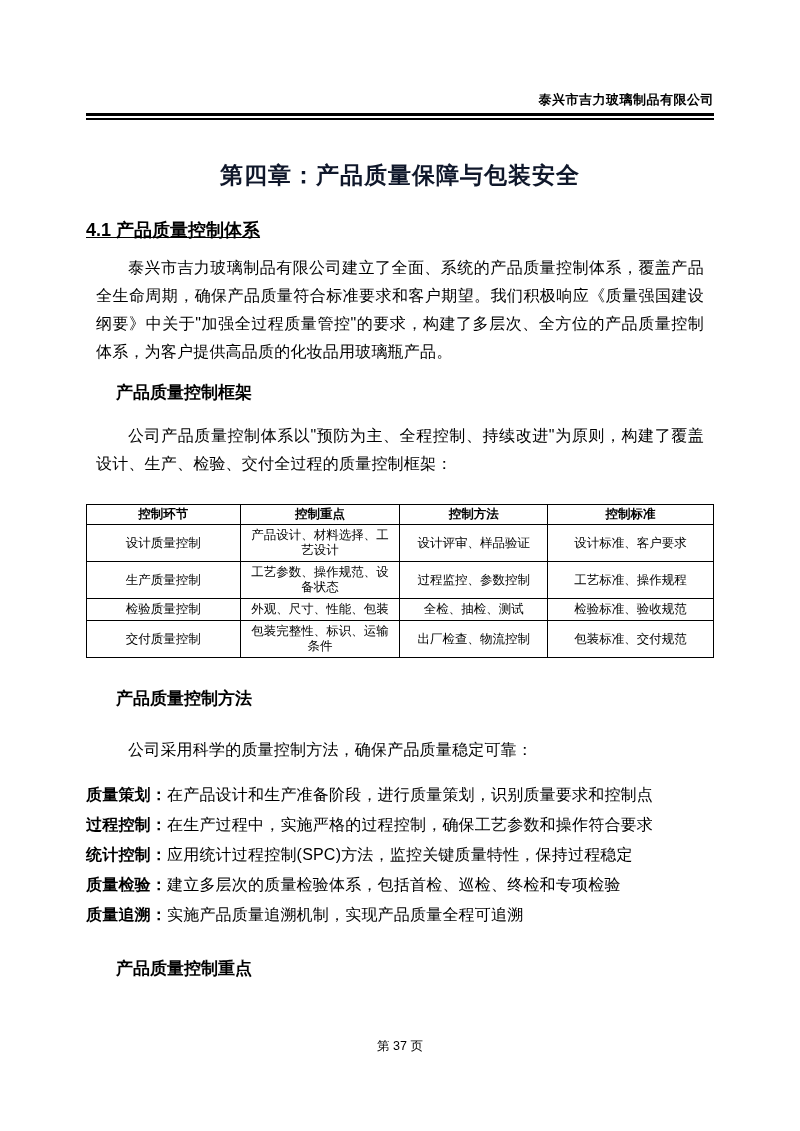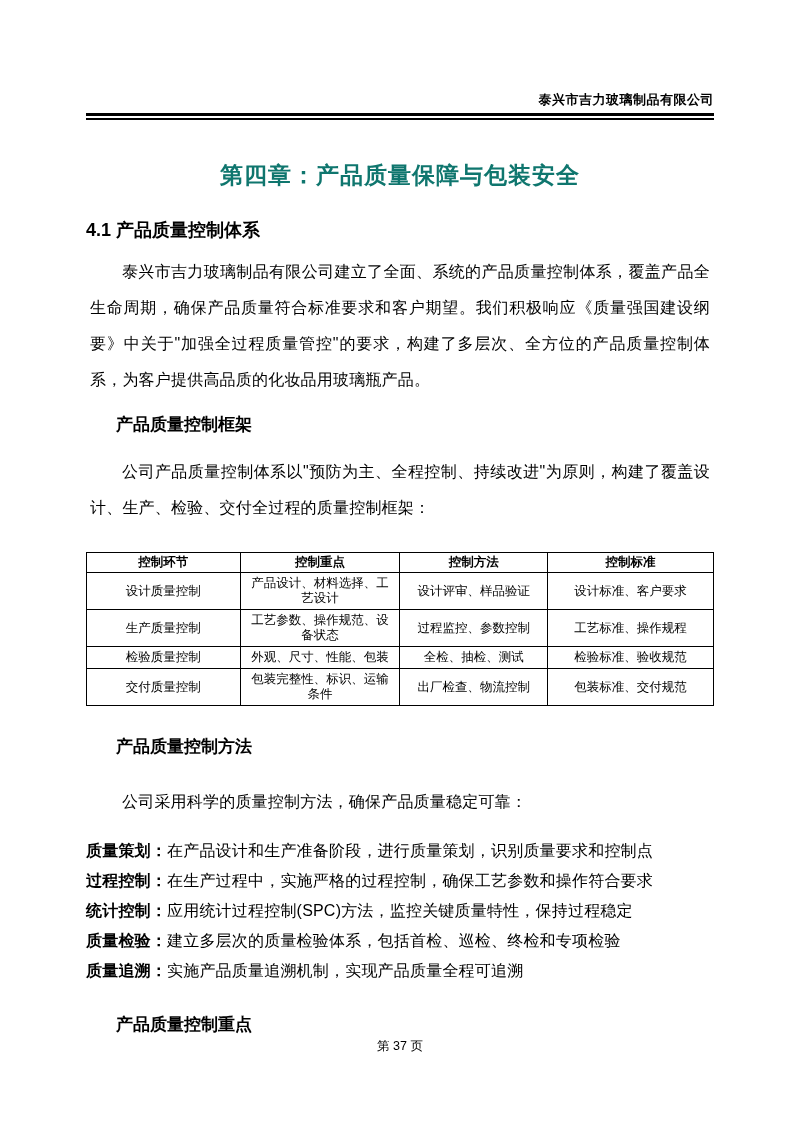--- a/index.html
+++ b/index.html
@@ -34,25 +34,26 @@
     font-size: 23px;
     font-weight: bold;
     line-height: 34px;
     letter-spacing: 1px;
   }
   .section-heading {
     margin: 26px 0 0 0;
     font-size: 18px;
     font-weight: bold;
     line-height: 24px;
+    text-decoration: underline;
   }
   .body {
-    margin: 4px;
+    margin: 10px;
     font-size: 16px;
-    line-height: 36px;
+    line-height: 28px;
     text-align: justify;
     letter-spacing: 0.2px;
   }
   .indent { text-indent: 32px; }
   .para1 { margin-top: 12px; }
   .sub-heading {
     margin: 0;
     font-size: 17px;
     font-weight: bold;
     line-height: 22px;
@@ -104,21 +105,21 @@
 </head>
 <body>
 
 <div class="page">
 
   <div>
     <div class="company">泰兴市吉力玻璃制品有限公司</div>
     <div class="header-rule"></div>
   </div>
 
-  <h1 class="chapter-title" style="color: #0f766e;">第四章：产品质量保障与包装安全</h1>
+  <h1 class="chapter-title" style="color: #0f172a;">第四章：产品质量保障与包装安全</h1>
 
   <h2 class="section-heading">4.1 产品质量控制体系</h2>
 
   <p class="body indent para1">泰兴市吉力玻璃制品有限公司建立了全面、系统的产品质量控制体系，覆盖产品全生命周期，确保产品质量符合标准要求和客户期望。我们积极响应《质量强国建设纲要》中关于"加强全过程质量管控"的要求，构建了多层次、全方位的产品质量控制体系，为客户提供高品质的化妆品用玻璃瓶产品。</p>
 
   <h3 class="sub-heading sub-framework">产品质量控制框架</h3>
 
   <p class="body indent para2">公司产品质量控制体系以"预防为主、全程控制、持续改进"为原则，构建了覆盖设计、生产、检验、交付全过程的质量控制框架：</p>
 
   <table class="quality-table">

